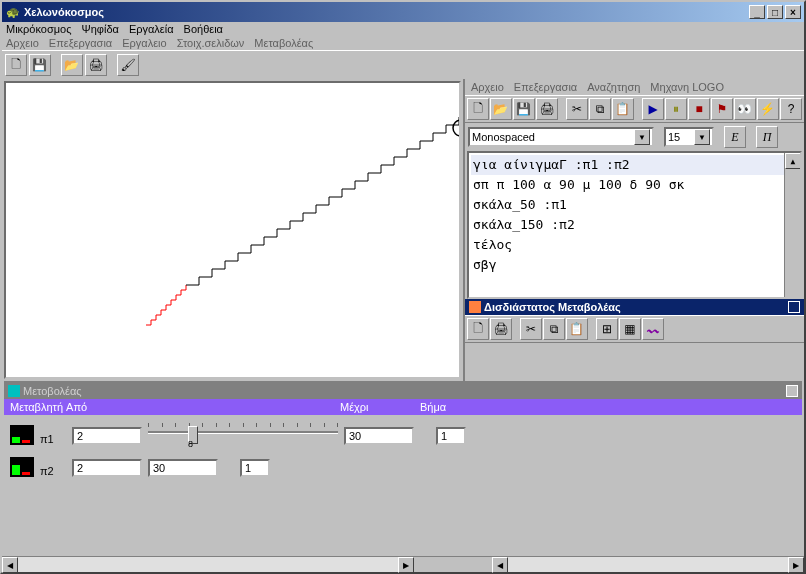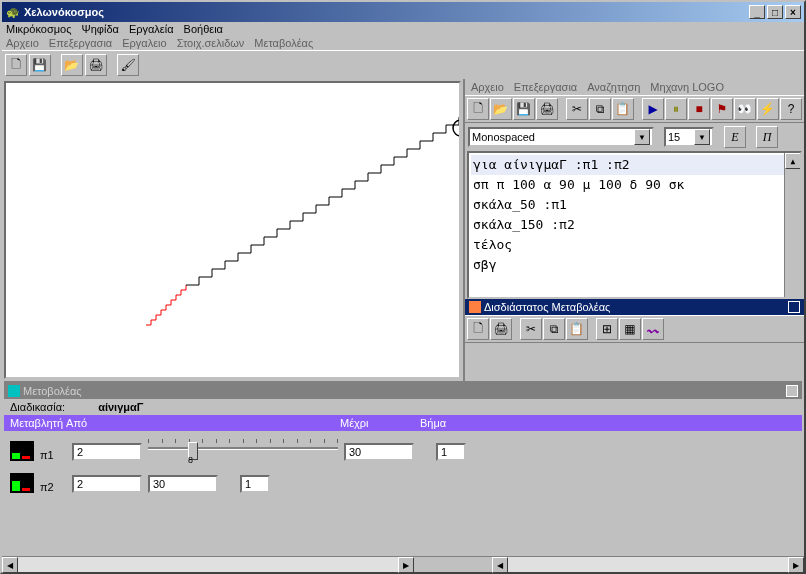--- a/index.html
+++ b/index.html
@@ -158,21 +158,21 @@
   position: absolute; right: 0; top: 0; bottom: 0; width: 16px;
   background: #c0c0c0;
   border-left: 1px solid #808080;
 }
 .highlight-line { background: #e8ecf8; padding: 0 2px; }
 .code-line { padding: 0 2px; line-height: 20px; }
 .sub-title {
   background: #0a246a;
   color: white;
   padding: 2px 4px;
-  font-weight: normal;
+  font-weight: bold;
   font-size: 11px;
   display: flex;
   align-items: center;
 }
 .sub-title .sq { width: 12px; height: 12px; margin-left: auto; border: 1px solid white; }
 .dots-area {
   flex: 1;
   background: #c0c0c0;
   position: relative;
   margin: 1px;
@@ -386,24 +386,20 @@
         <div class="dots-area" id="dots-area"></div>
       </div>
     </div>
 
     <div class="lower">
       <div class="lower-title">
         <span style="background:#00c0c0;width:12px;height:12px;margin-right:3px;display:inline-block"></span>
         <span>Μετοβολέας</span>
         <span class="sq"></span>
       </div>
-      <div class="procrow">
-        <span>Διαδικασία:</span>
-        <b>αίνιγμαΓ</b>
-      </div>
       <div class="red-header">
         <span class="c1"><span>Μεταβλητή</span>&nbsp;<span>Από</span></span>
         <span class="c2">Μέχρι</span>
         <span>Βήμα</span>
       </div>
       <div id="slider-rows">
           <div class="slider-row">
     <div class="indicator">
       <div class="bar" style="height:6px"></div>
       <div class="bar2" style="height:3px"></div>

